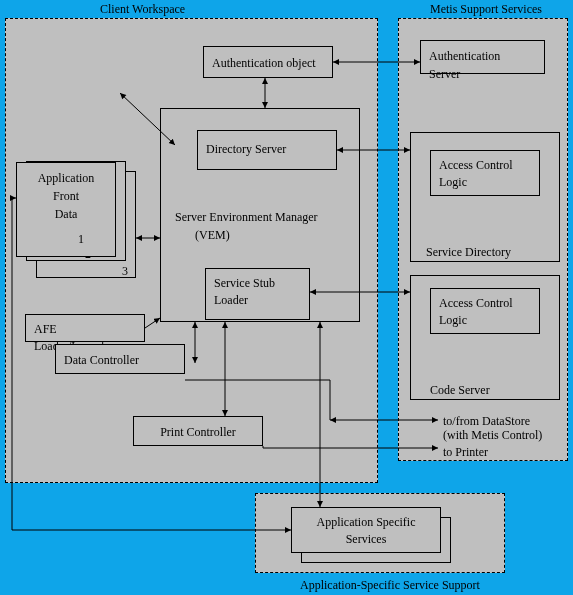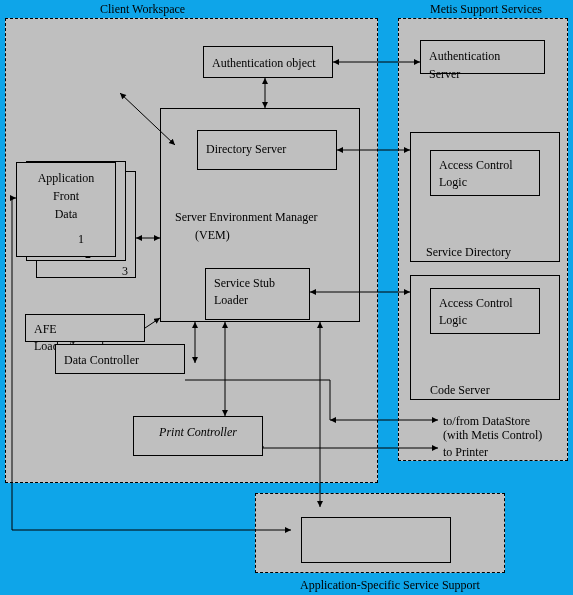--- a/index.html
+++ b/index.html
@@ -90,21 +90,21 @@
   </div>
 
   <div class="box" style="left:25px; top:314px; width:120px; height:28px;">
     <div class="box-label" style="padding-top:6px;">AFE Loader/Launcher</div>
   </div>
 
   <div class="box" style="left:55px; top:344px; width:130px; height:30px;">
     <div class="box-label" style="padding-top:7px;">Data Controller</div>
   </div>
 
-  <div class="box" style="left:133px; top:416px; width:130px; height:40px;font-style:italic;">
+  <div class="box" style="left:133px; top:416px; width:130px; height:30px;">
     <div class="box-label" style="padding-top:7px; text-align:center;">Print Controller</div>
   </div>
 
   <div class="box" style="left:420px; top:40px; width:125px; height:34px;">
     <div class="box-label" style="line-height:1.5;">
       <span>Authentication</span><br>
       <span>Server</span>
     </div>
   </div>
 
@@ -127,20 +127,26 @@
     <div class="box-label" style="line-height:1.4;">
       <span>Access Control</span><br>
       <span>Logic</span>
     </div>
   </div>
 
   <div class="box dashed" style="left:255px; top:493px; width:250px; height:80px;"></div>
   <div class="label" style="left:300px; top:578px;text-align:center;">Application-Specific Service Support</div>
 
   <div class="box" style="left:301px; top:517px; width:150px; height:46px;"></div>
+  <div class="box" style="left:291px; top:507px; width:150px; height:46px;">
+    <div class="box-label" style="text-align:center; line-height:1.4;">
+      <span>Application Specific</span><br>
+      <span>Services</span>
+    </div>
+  </div>
 
   <div class="label" style="left:443px; top:414px;">to/from DataStore</div>
   <div class="label" style="left:443px; top:428px;">(with Metis Control)</div>
   <div class="label" style="left:443px; top:445px;">to Printer</div>
 
   <svg class="arrows">
     <defs>
       <marker id="ah" markerWidth="8" markerHeight="8" refX="6" refY="3" orient="auto">
         <path d="M0,0 L6,3 L0,6 Z" fill="#000"></path>
       </marker>

